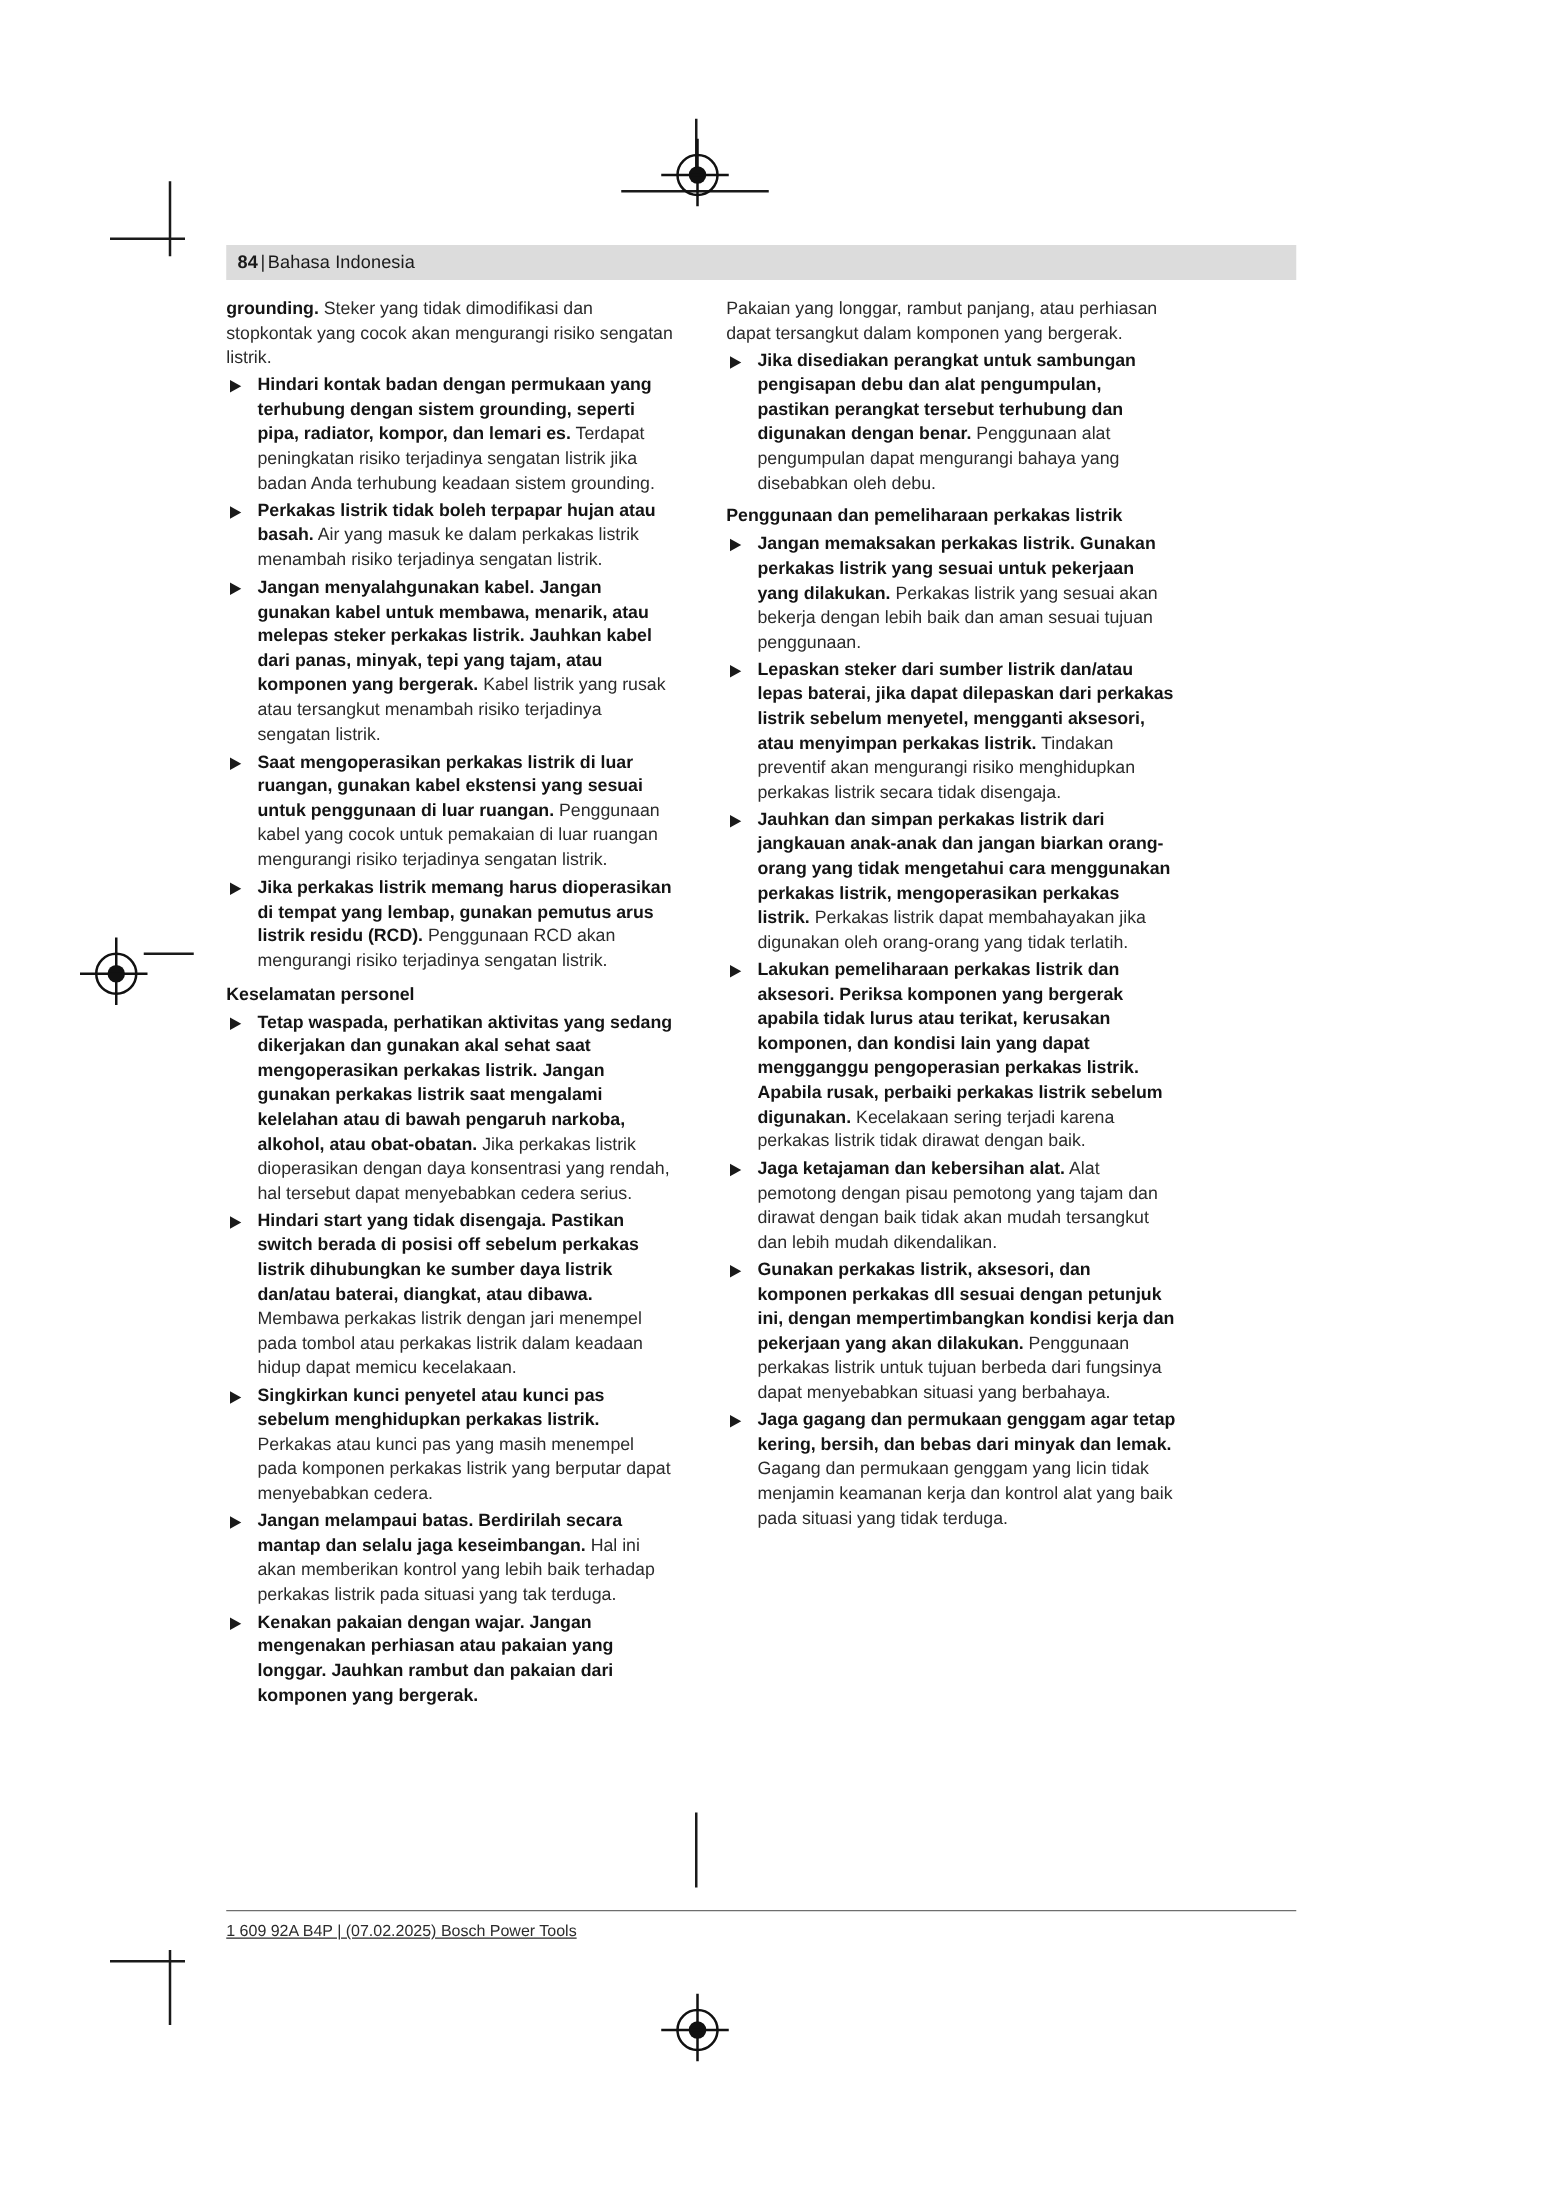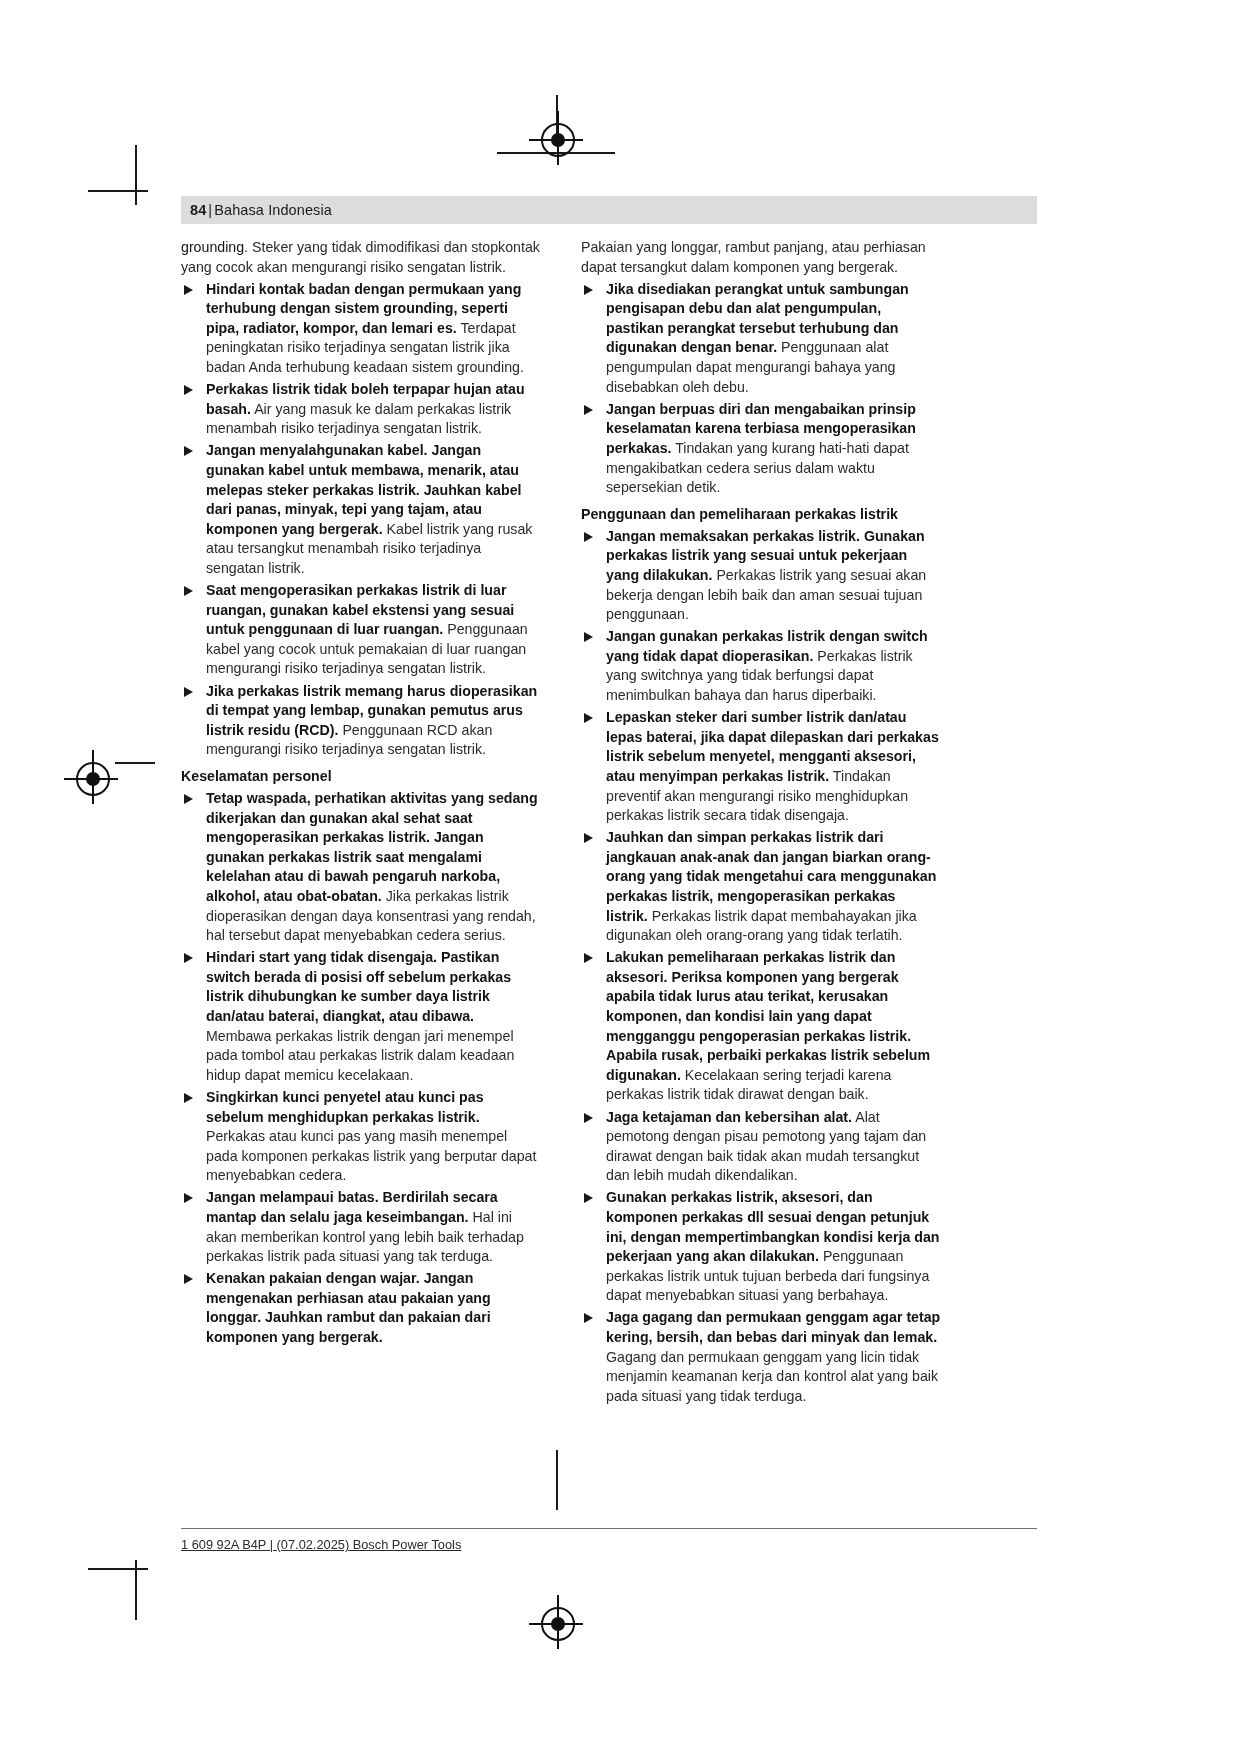--- a/index.html
+++ b/index.html
@@ -104,21 +104,21 @@
   
   .para {
     font-size: 14.2px;
     line-height: 19.6px;
     color: #2b2b2b;
     margin: 0 0 1.5px 0;
     text-align: left;
   }
   .para b {
     color: #141414;
-    font-weight: normal;
+    font-weight: bold;
   }
   .bullet-item {
     position: relative;
     padding-left: 25px;
     font-size: 14.2px;
     line-height: 19.6px;
     color: #2b2b2b;
     margin: 2.5px 0 1.5px 0;
   }
   .bullet-item .tri {
@@ -279,39 +279,29 @@
       <p class="para">
         <span>Pakaian yang longgar, rambut panjang, atau perhiasan dapat tersangkut dalam komponen yang bergerak.</span>
       </p>
 
       <div class="bullet-item">
         <span class="tri"></span>
         <span class="lead">Jika disediakan perangkat untuk sambungan pengisapan debu dan alat pengumpulan, pastikan perangkat tersebut terhubung dan digunakan dengan benar.</span>
         <span>Penggunaan alat pengumpulan dapat mengurangi bahaya yang disebabkan oleh debu.</span>
       </div>
 
-      <div class="bullet-item">
-        <span class="tri"></span>
-        <span class="lead">Jangan berpuas diri dan mengabaikan prinsip keselamatan karena terbiasa mengoperasikan perkakas.</span>
-        <span>Tindakan yang kurang hati-hati dapat mengakibatkan cedera serius dalam waktu sepersekian detik.</span>
-      </div>
 
       <div class="section-head">Penggunaan dan pemeliharaan perkakas listrik</div>
 
       <div class="bullet-item">
         <span class="tri"></span>
         <span class="lead">Jangan memaksakan perkakas listrik. Gunakan perkakas listrik yang sesuai untuk pekerjaan yang dilakukan.</span>
         <span>Perkakas listrik yang sesuai akan bekerja dengan lebih baik dan aman sesuai tujuan penggunaan.</span>
       </div>
 
-      <div class="bullet-item">
-        <span class="tri"></span>
-        <span class="lead">Jangan gunakan perkakas listrik dengan switch yang tidak dapat dioperasikan.</span>
-        <span>Perkakas listrik yang switchnya yang tidak berfungsi dapat menimbulkan bahaya dan harus diperbaiki.</span>
-      </div>
 
       <div class="bullet-item">
         <span class="tri"></span>
         <span class="lead">Lepaskan steker dari sumber listrik dan/atau lepas baterai, jika dapat dilepaskan dari perkakas listrik sebelum menyetel, mengganti aksesori, atau menyimpan perkakas listrik.</span>
         <span>Tindakan preventif akan mengurangi risiko menghidupkan perkakas listrik secara tidak disengaja.</span>
       </div>
 
       <div class="bullet-item">
         <span class="tri"></span>
         <span class="lead">Jauhkan dan simpan perkakas listrik dari jangkauan anak-anak dan jangan biarkan orang-orang yang tidak mengetahui cara menggunakan perkakas listrik, mengoperasikan perkakas listrik.</span>

